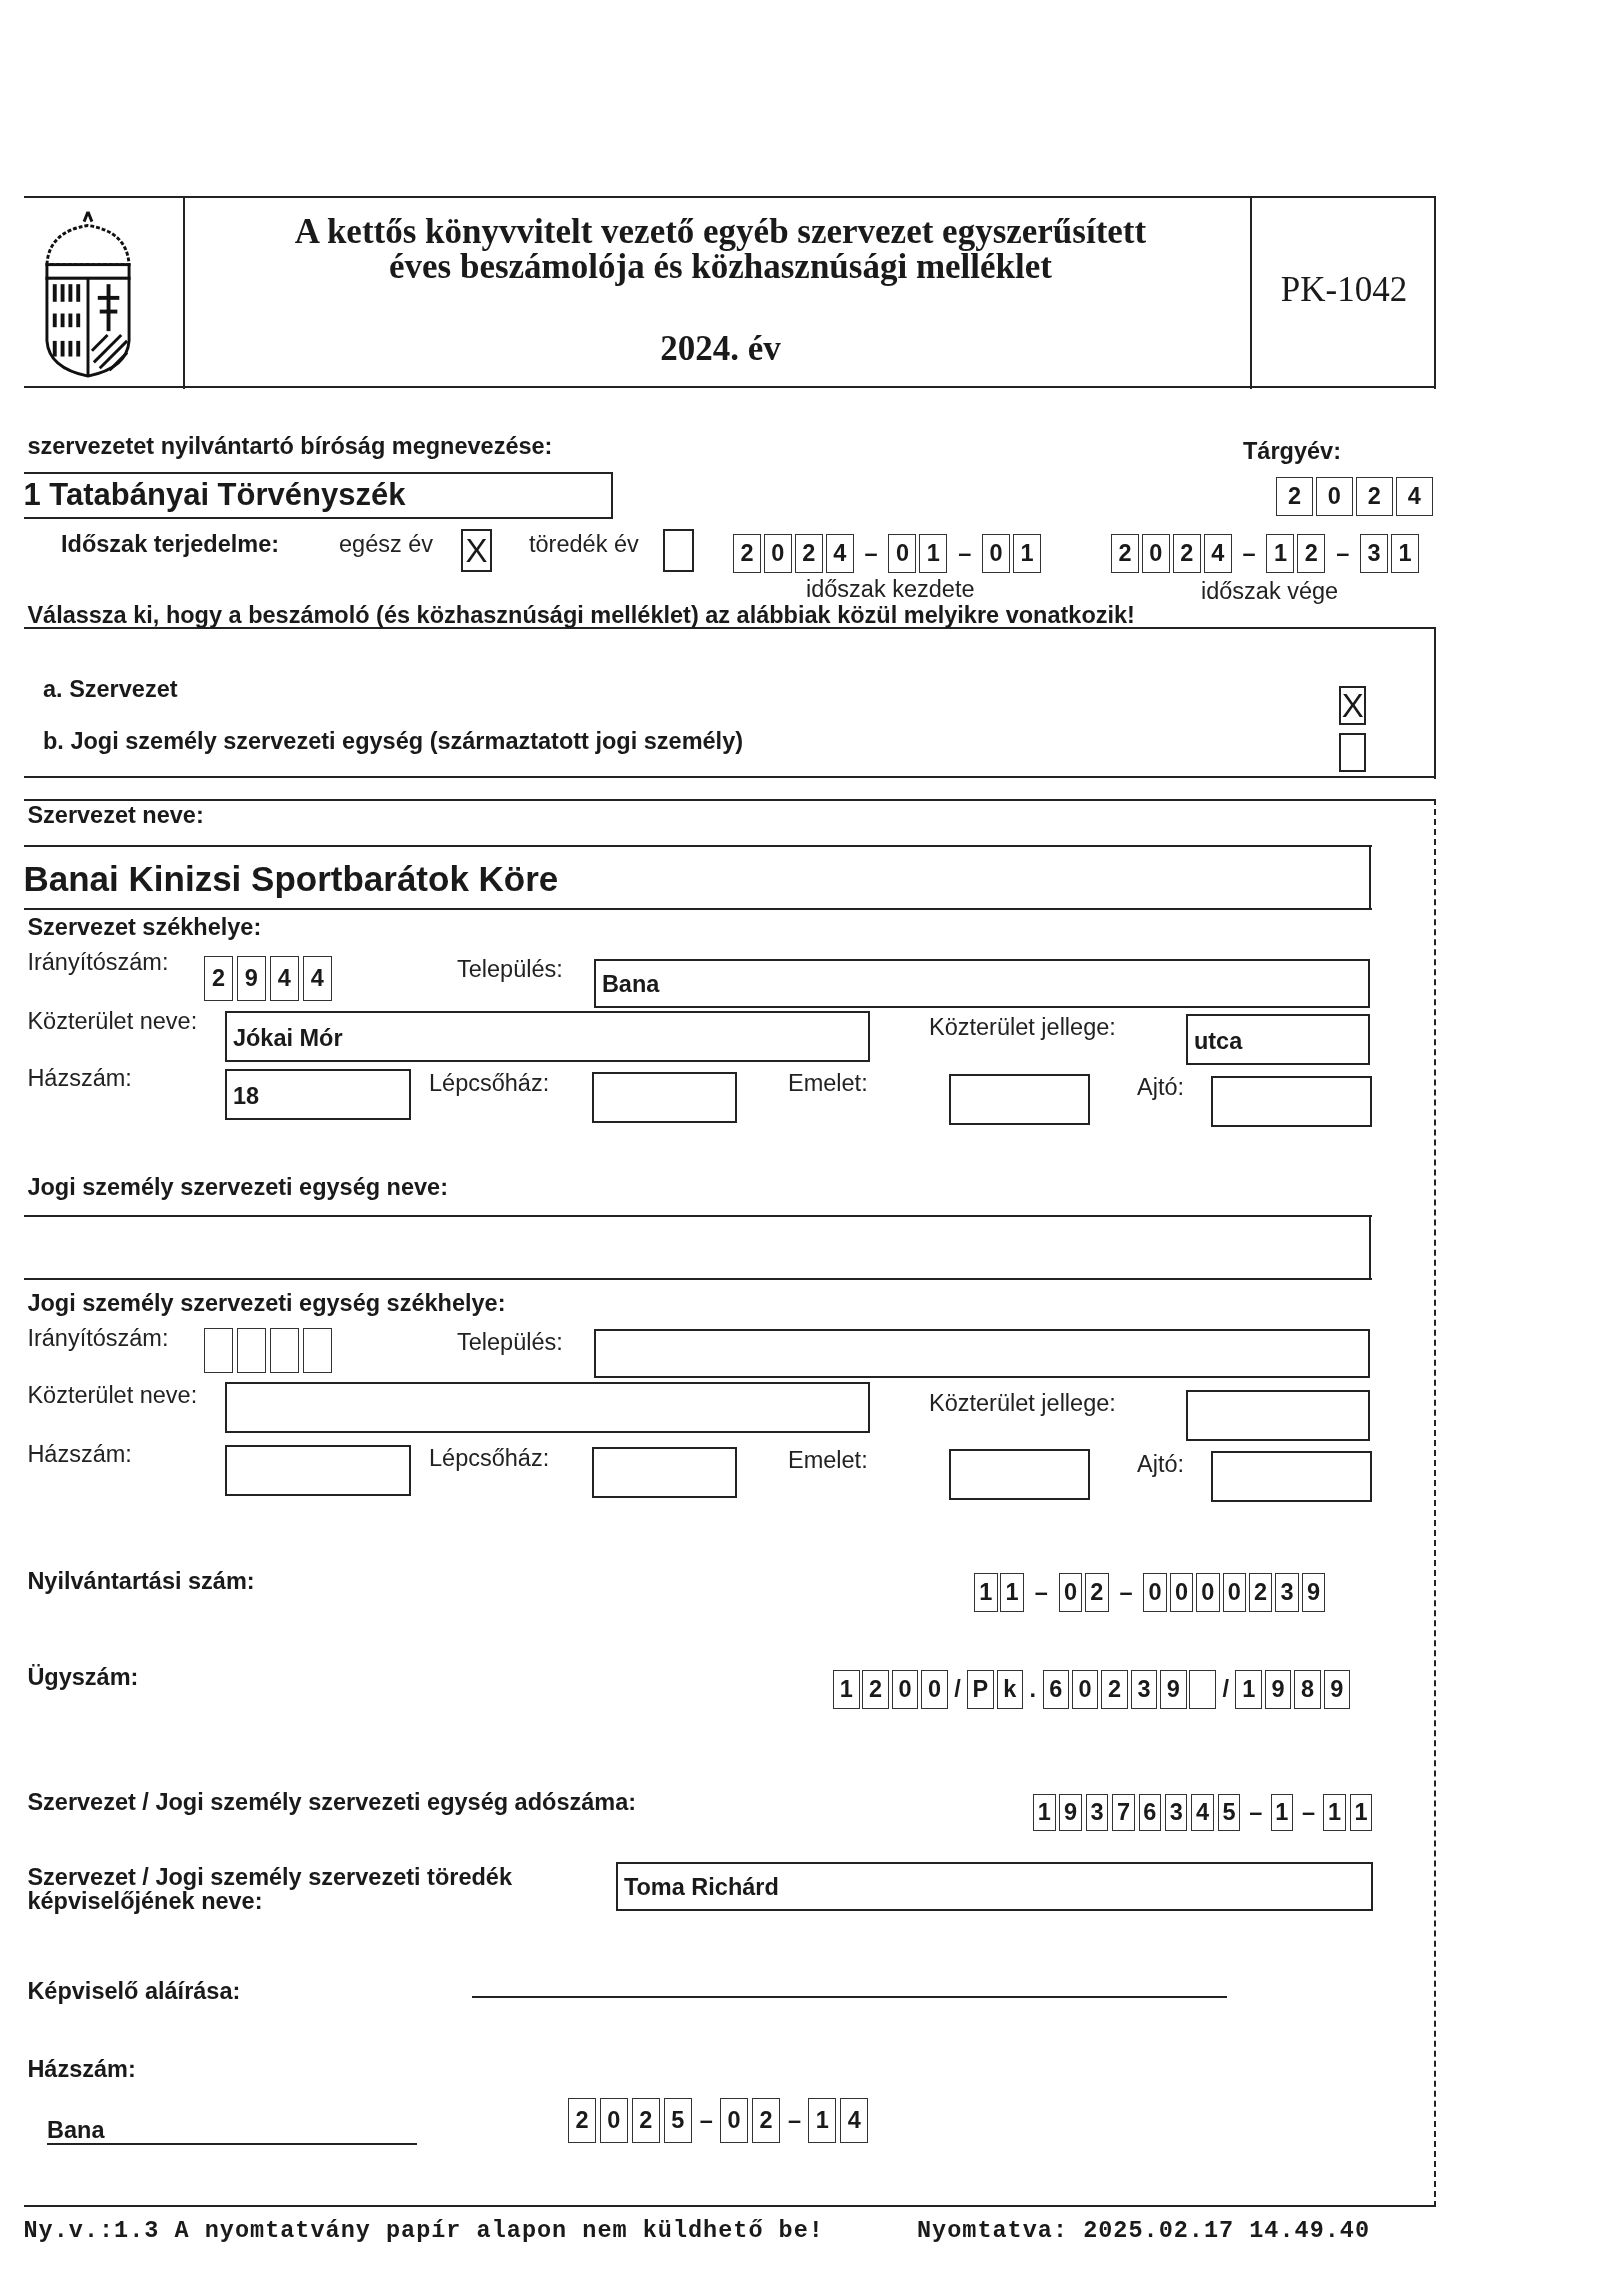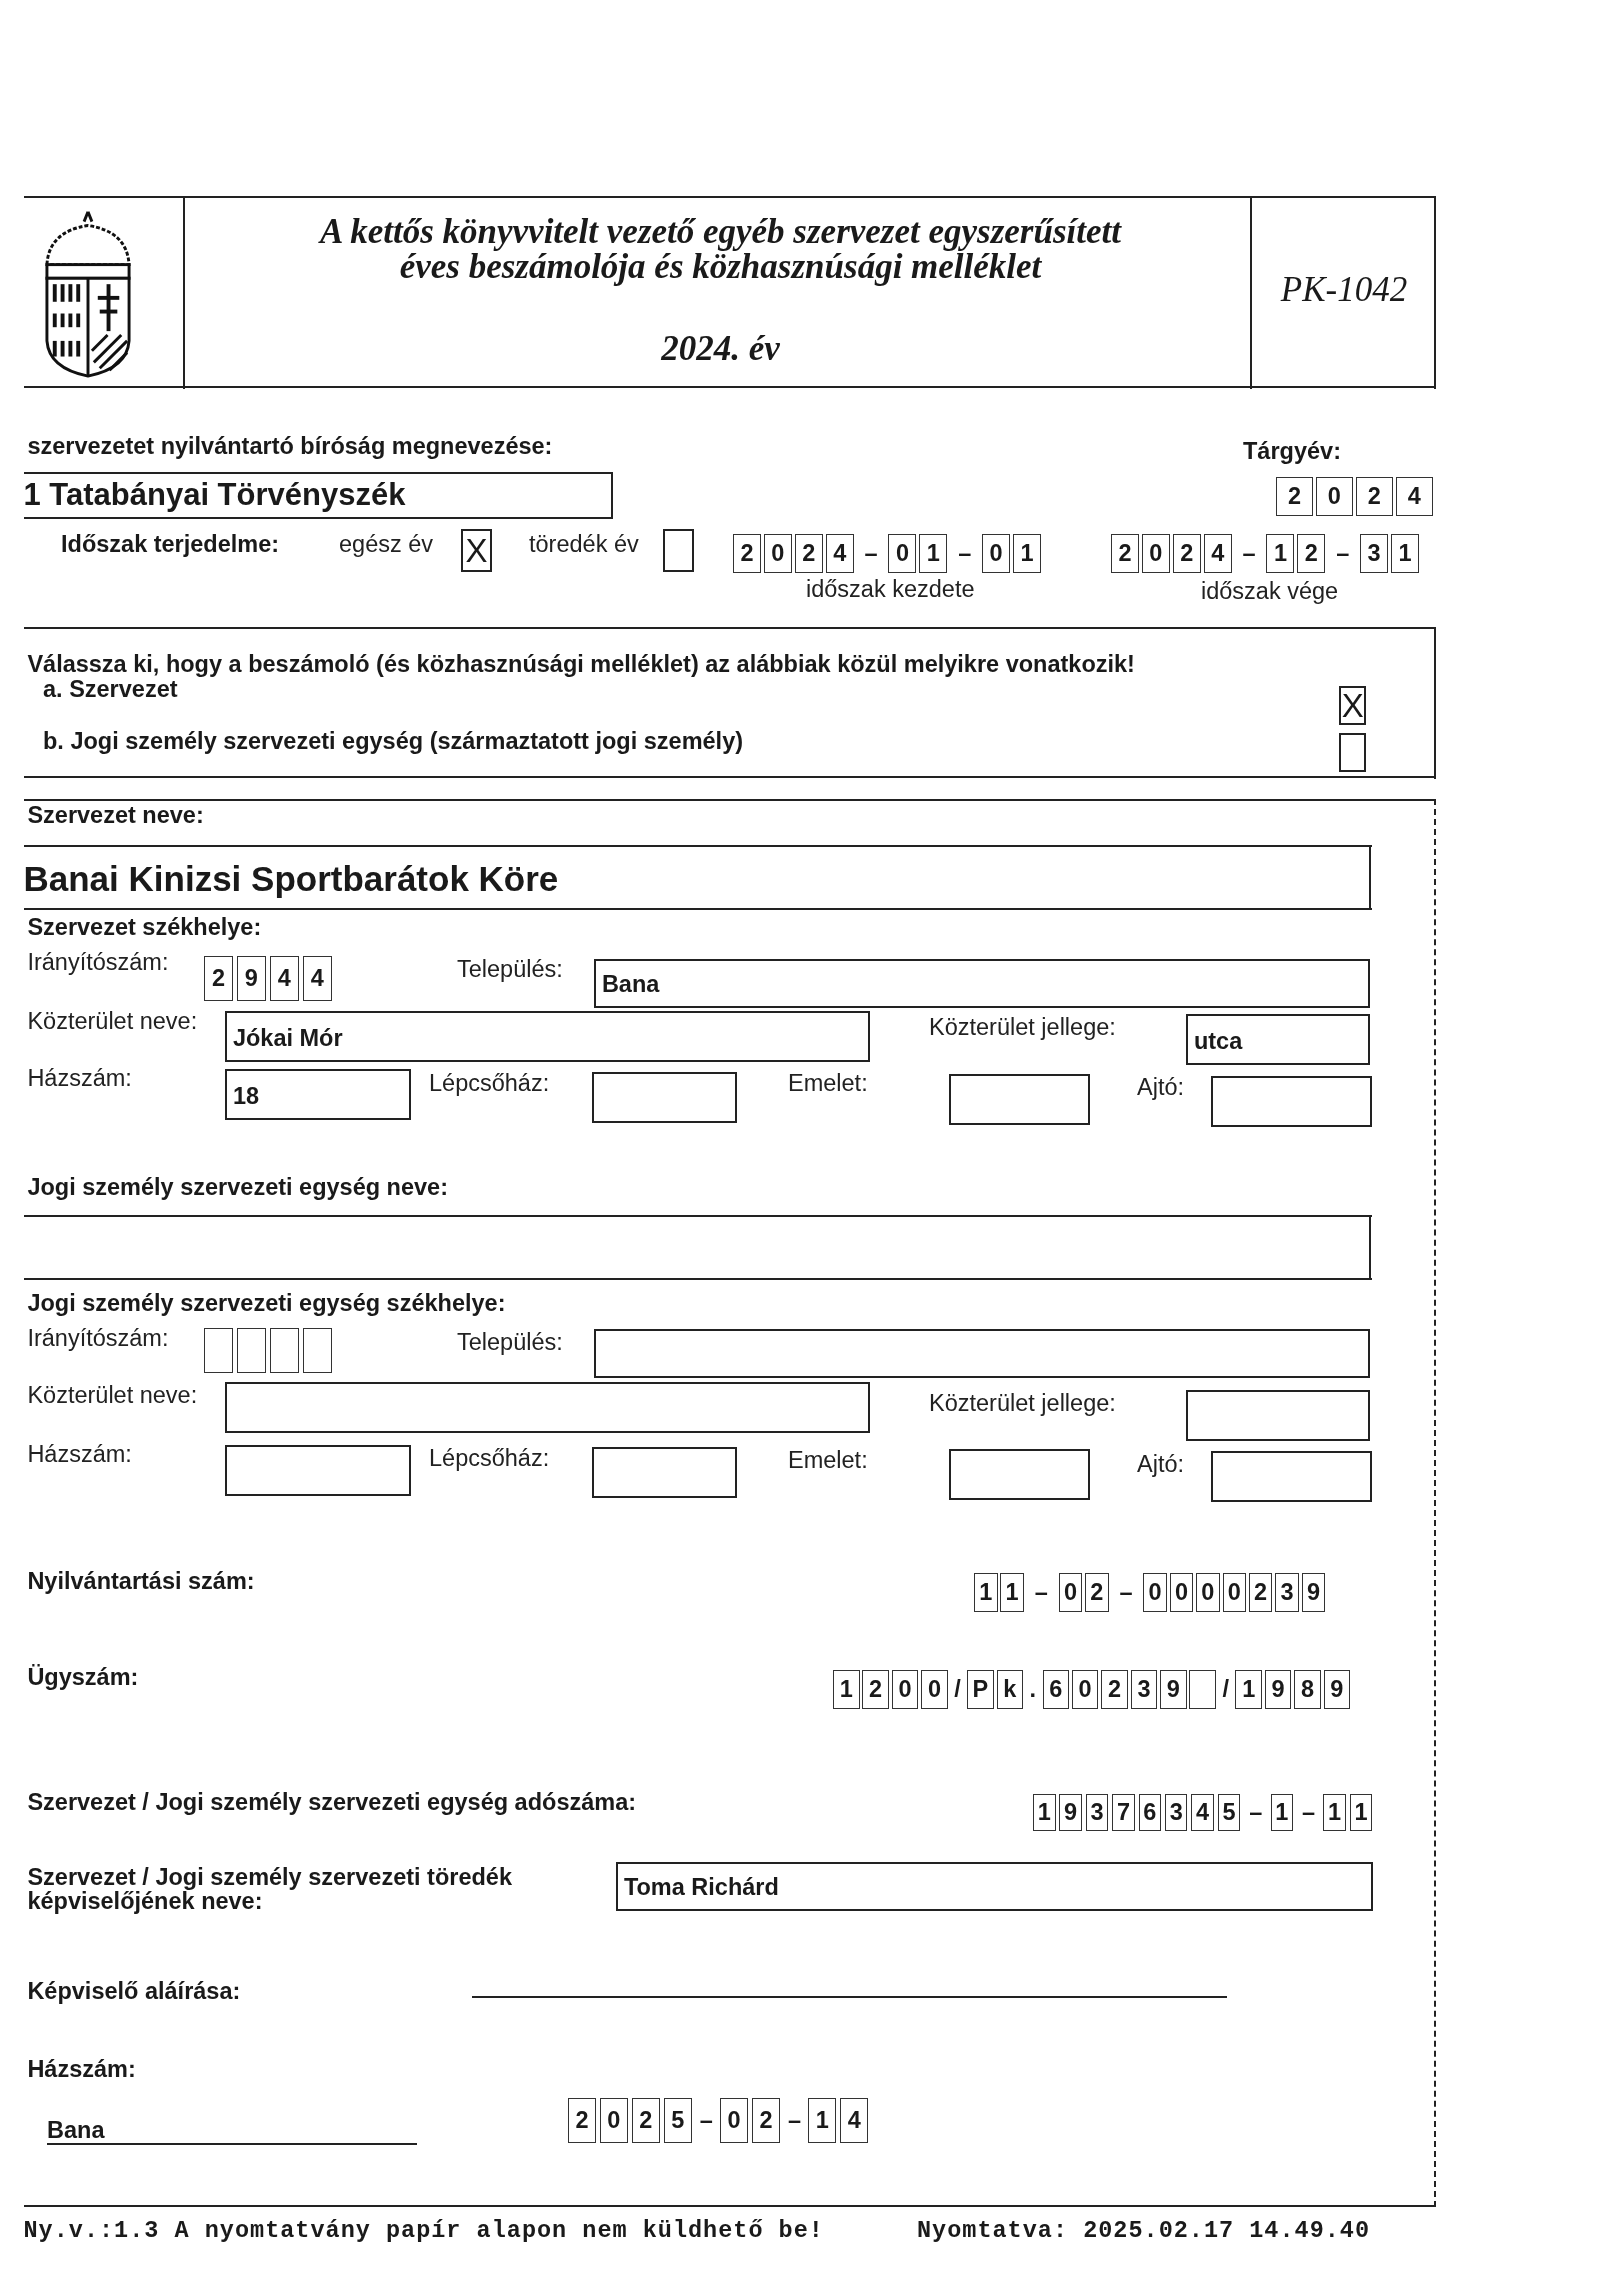--- a/index.html
+++ b/index.html
@@ -1,18 +1,18 @@
 <!DOCTYPE html>
 <html><head>
 <meta charset="utf-8">
 <style>
   html, body { margin: 0; padding: 0; background: #ffffff; }
   body { width: 1620px; height: 2292px; position: relative; overflow: hidden; color: #1a1a1a; font-family: "Liberation Sans", sans-serif; }
   .abs { position: absolute; }
-  .serif { font-family: "Liberation Serif", serif; font-style: italic; }
+  .serif { font-family: "Liberation Serif", serif; }
   .lbl { font-family: "Liberation Sans", sans-serif; font-size: 23.5px; color: #222; white-space: nowrap; }
   .lblb { font-family: "Liberation Sans", sans-serif; font-size: 23.5px; font-weight: bold; color: #1a1a1a; white-space: nowrap; }
   .box { position: absolute; border: 2px solid #222; border-top-width: 2.9px; border-bottom-width: 2.9px; background: #fff; box-sizing: border-box; }
   .box .val { position: absolute; left: 5.9px; bottom: 7.8px; font-size: 23.5px; font-weight: bold; white-space: nowrap; }
   .cells { position: absolute; display: flex; align-items: stretch; height: 39px; }
   .cell { width: 23.5px; height: 39px; border: 1.5px solid #333; box-sizing: border-box; display: flex; align-items: center; justify-content: center; font-size: 23.5px; font-weight: bold; margin-right: 2.9px; background: #fff; }
   .sep { width: 29px; display: flex; align-items: center; justify-content: center; font-size: 23.5px; font-weight: bold; margin-right: 2.9px; }
   .sep.narrow { width: 13.7px; }
   .hline { position: absolute; height: 0; border-top: 2.9px solid #222; }
   .vline { position: absolute; width: 0; border-left: 2px solid #222; }
@@ -113,21 +113,21 @@
   <div class="cell" style="width:28px;">2</div>
   <div class="sep">–</div>
   <div class="cell" style="width:28px;">3</div>
   <div class="cell" style="width:28px;">1</div>
 </div>
 <div class="abs lbl" style="left:1201px; top:578px;">időszak vége</div>
 
 <div class="hline" style="left:23.5px; top:627px; width:1412px;"></div>
 <div class="vline" style="left:1434px; top:627px; height:152px;"></div>
 <div class="hline" style="left:23.5px; top:776px; width:1412px;"></div>
-<div class="abs lblb" style="left:27.4px; top:651px;">Válassza ki, hogy a beszámoló (és közhasznúsági melléklet) az alábbiak közül melyikre vonatkozik!</div>
+<div class="abs lblb" style="left:27.4px; top:602px;">Válassza ki, hogy a beszámoló (és közhasznúsági melléklet) az alábbiak közül melyikre vonatkozik!</div>
 <div class="abs lblb" style="left:43px; top:676px;">a. Szervezet</div>
 <div class="chk" style="left:1339px; top:686px; width:27.4px; height:39px;">X</div>
 <div class="abs lblb" style="left:43px; top:728px;">b. Jogi személy szervezeti egység (származtatott jogi személy)</div>
 <div class="chk" style="left:1339px; top:733px; width:27.4px; height:39px;"></div>
 
 <div class="hline" style="left:23.5px; top:799px; width:1412px;"></div>
 <div class="vline" style="left:1434px; top:799px; height:1408px; border-left-style:dashed;"></div>
 <div class="hline" style="left:23.5px; top:2205px; width:1412px;"></div>
 
 <div class="abs lblb" style="left:27.4px; top:802px;">Szervezet neve:</div>

